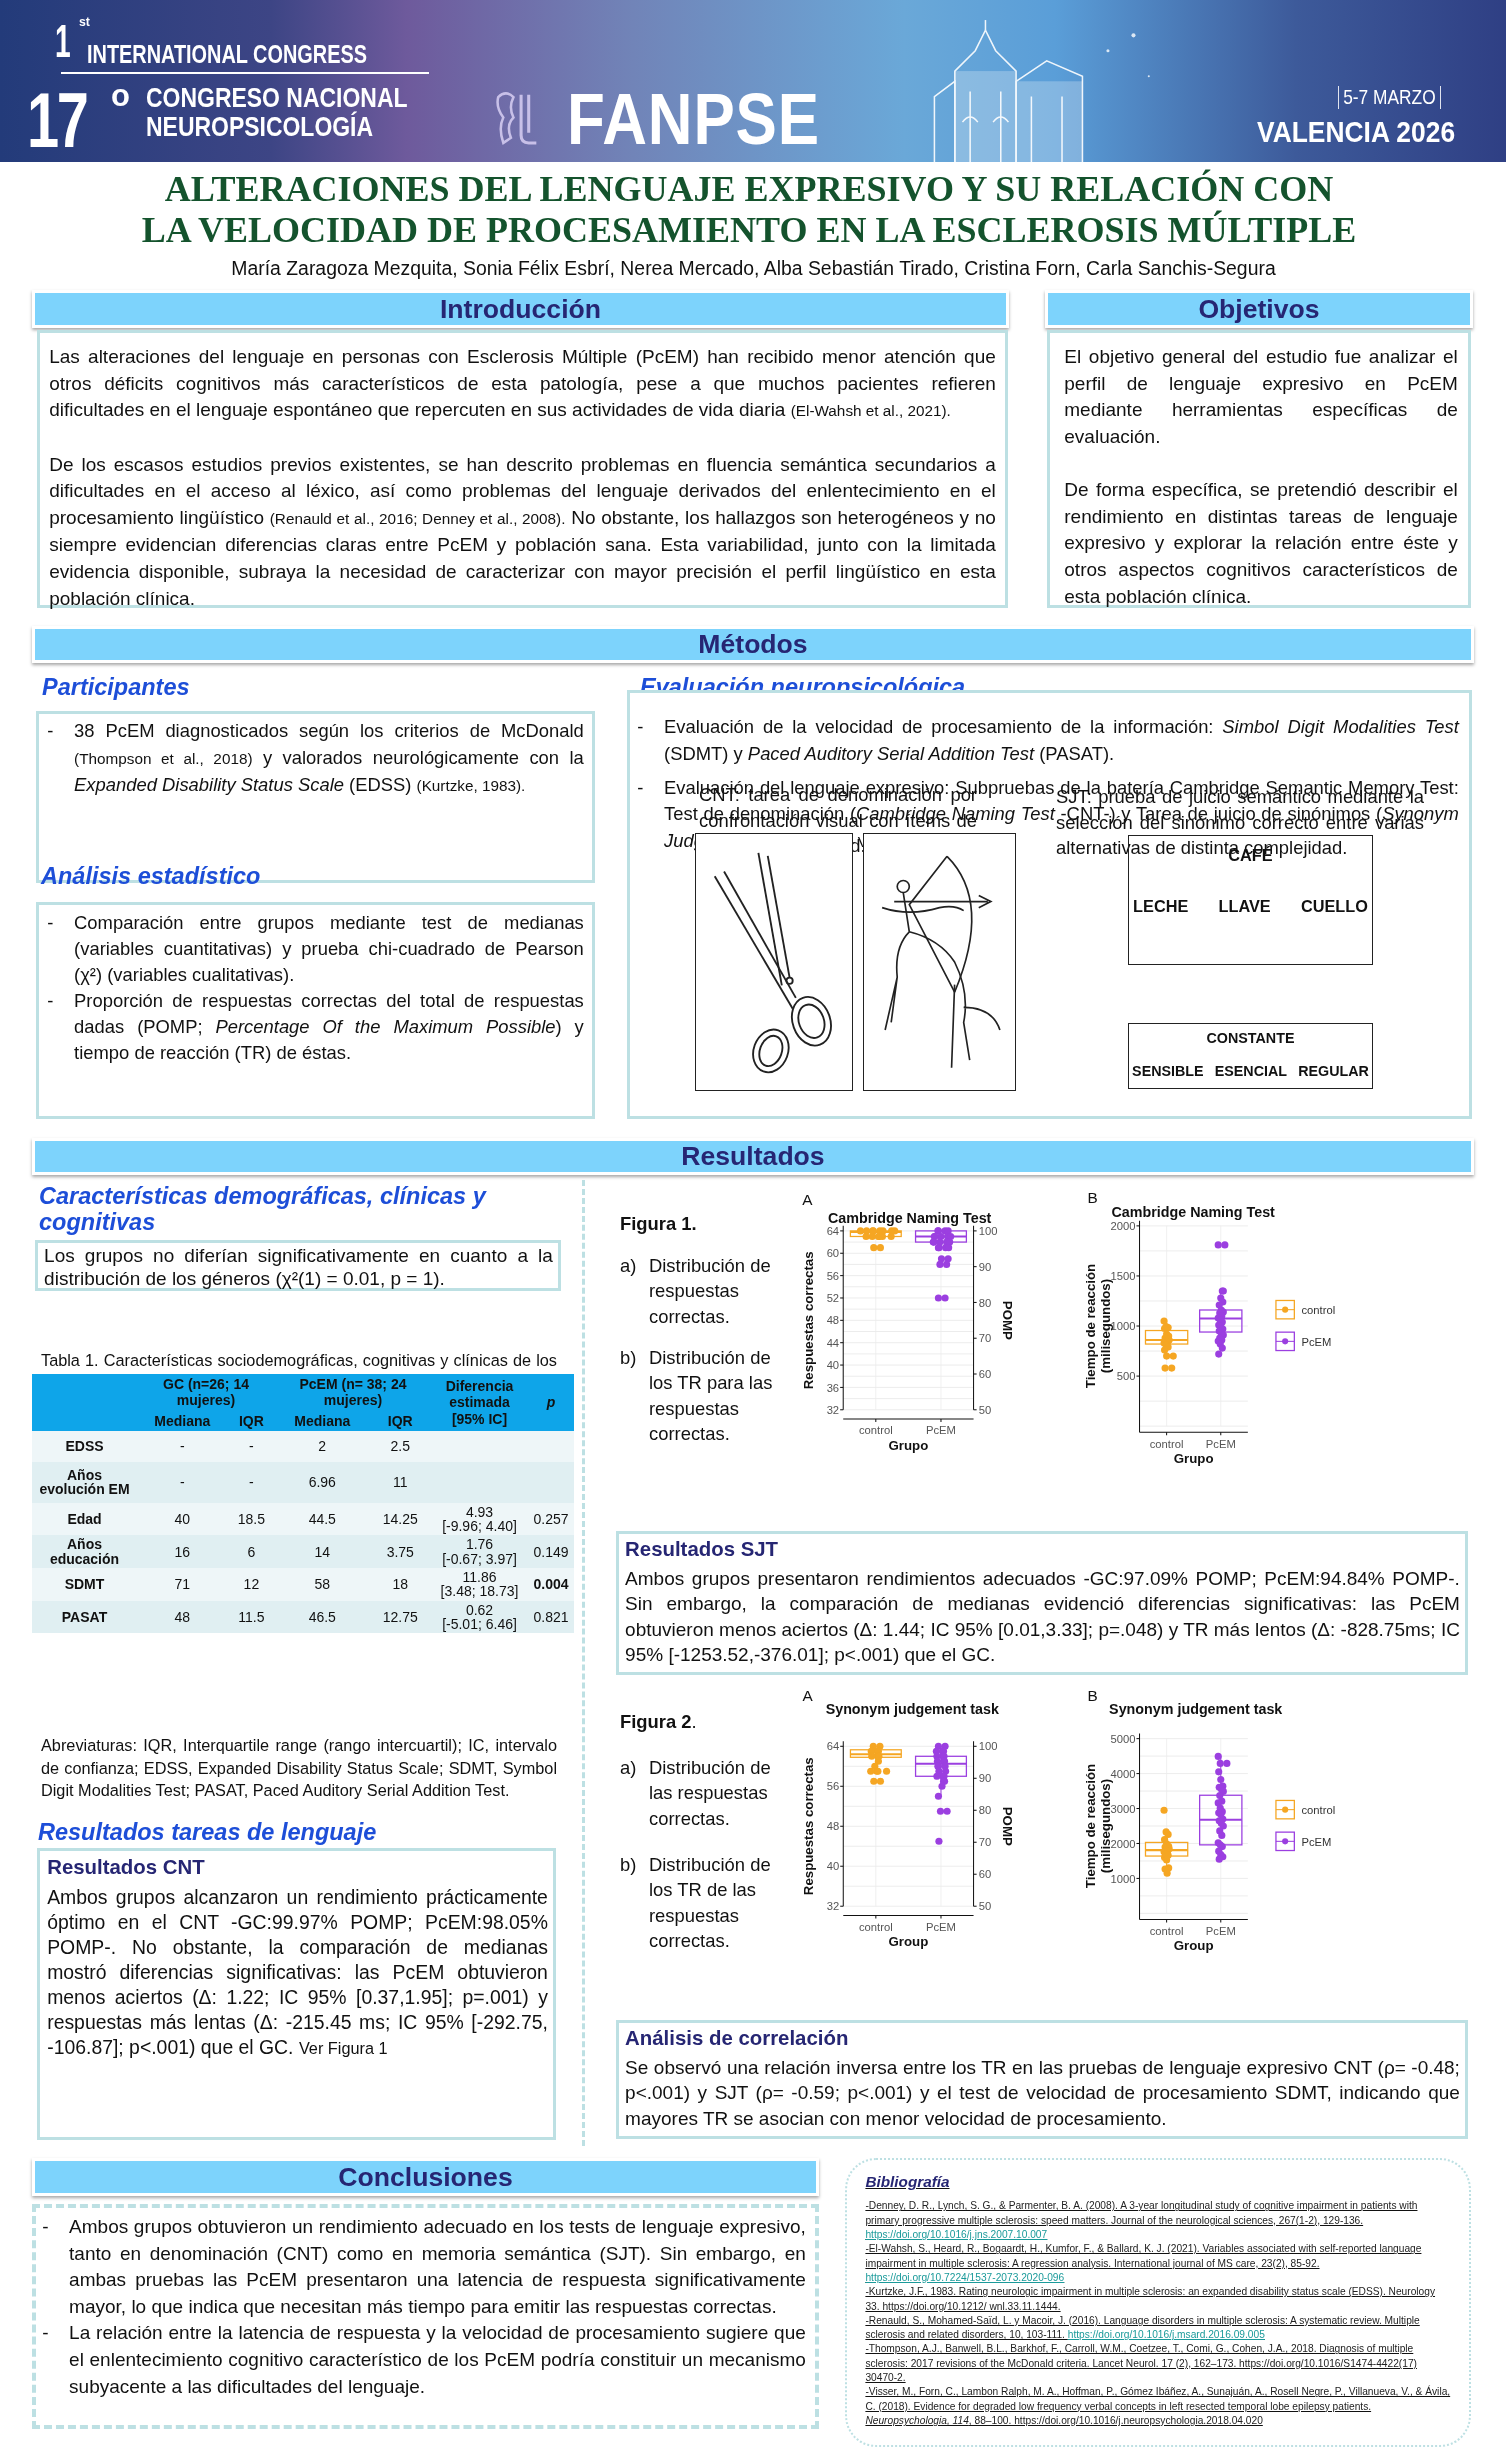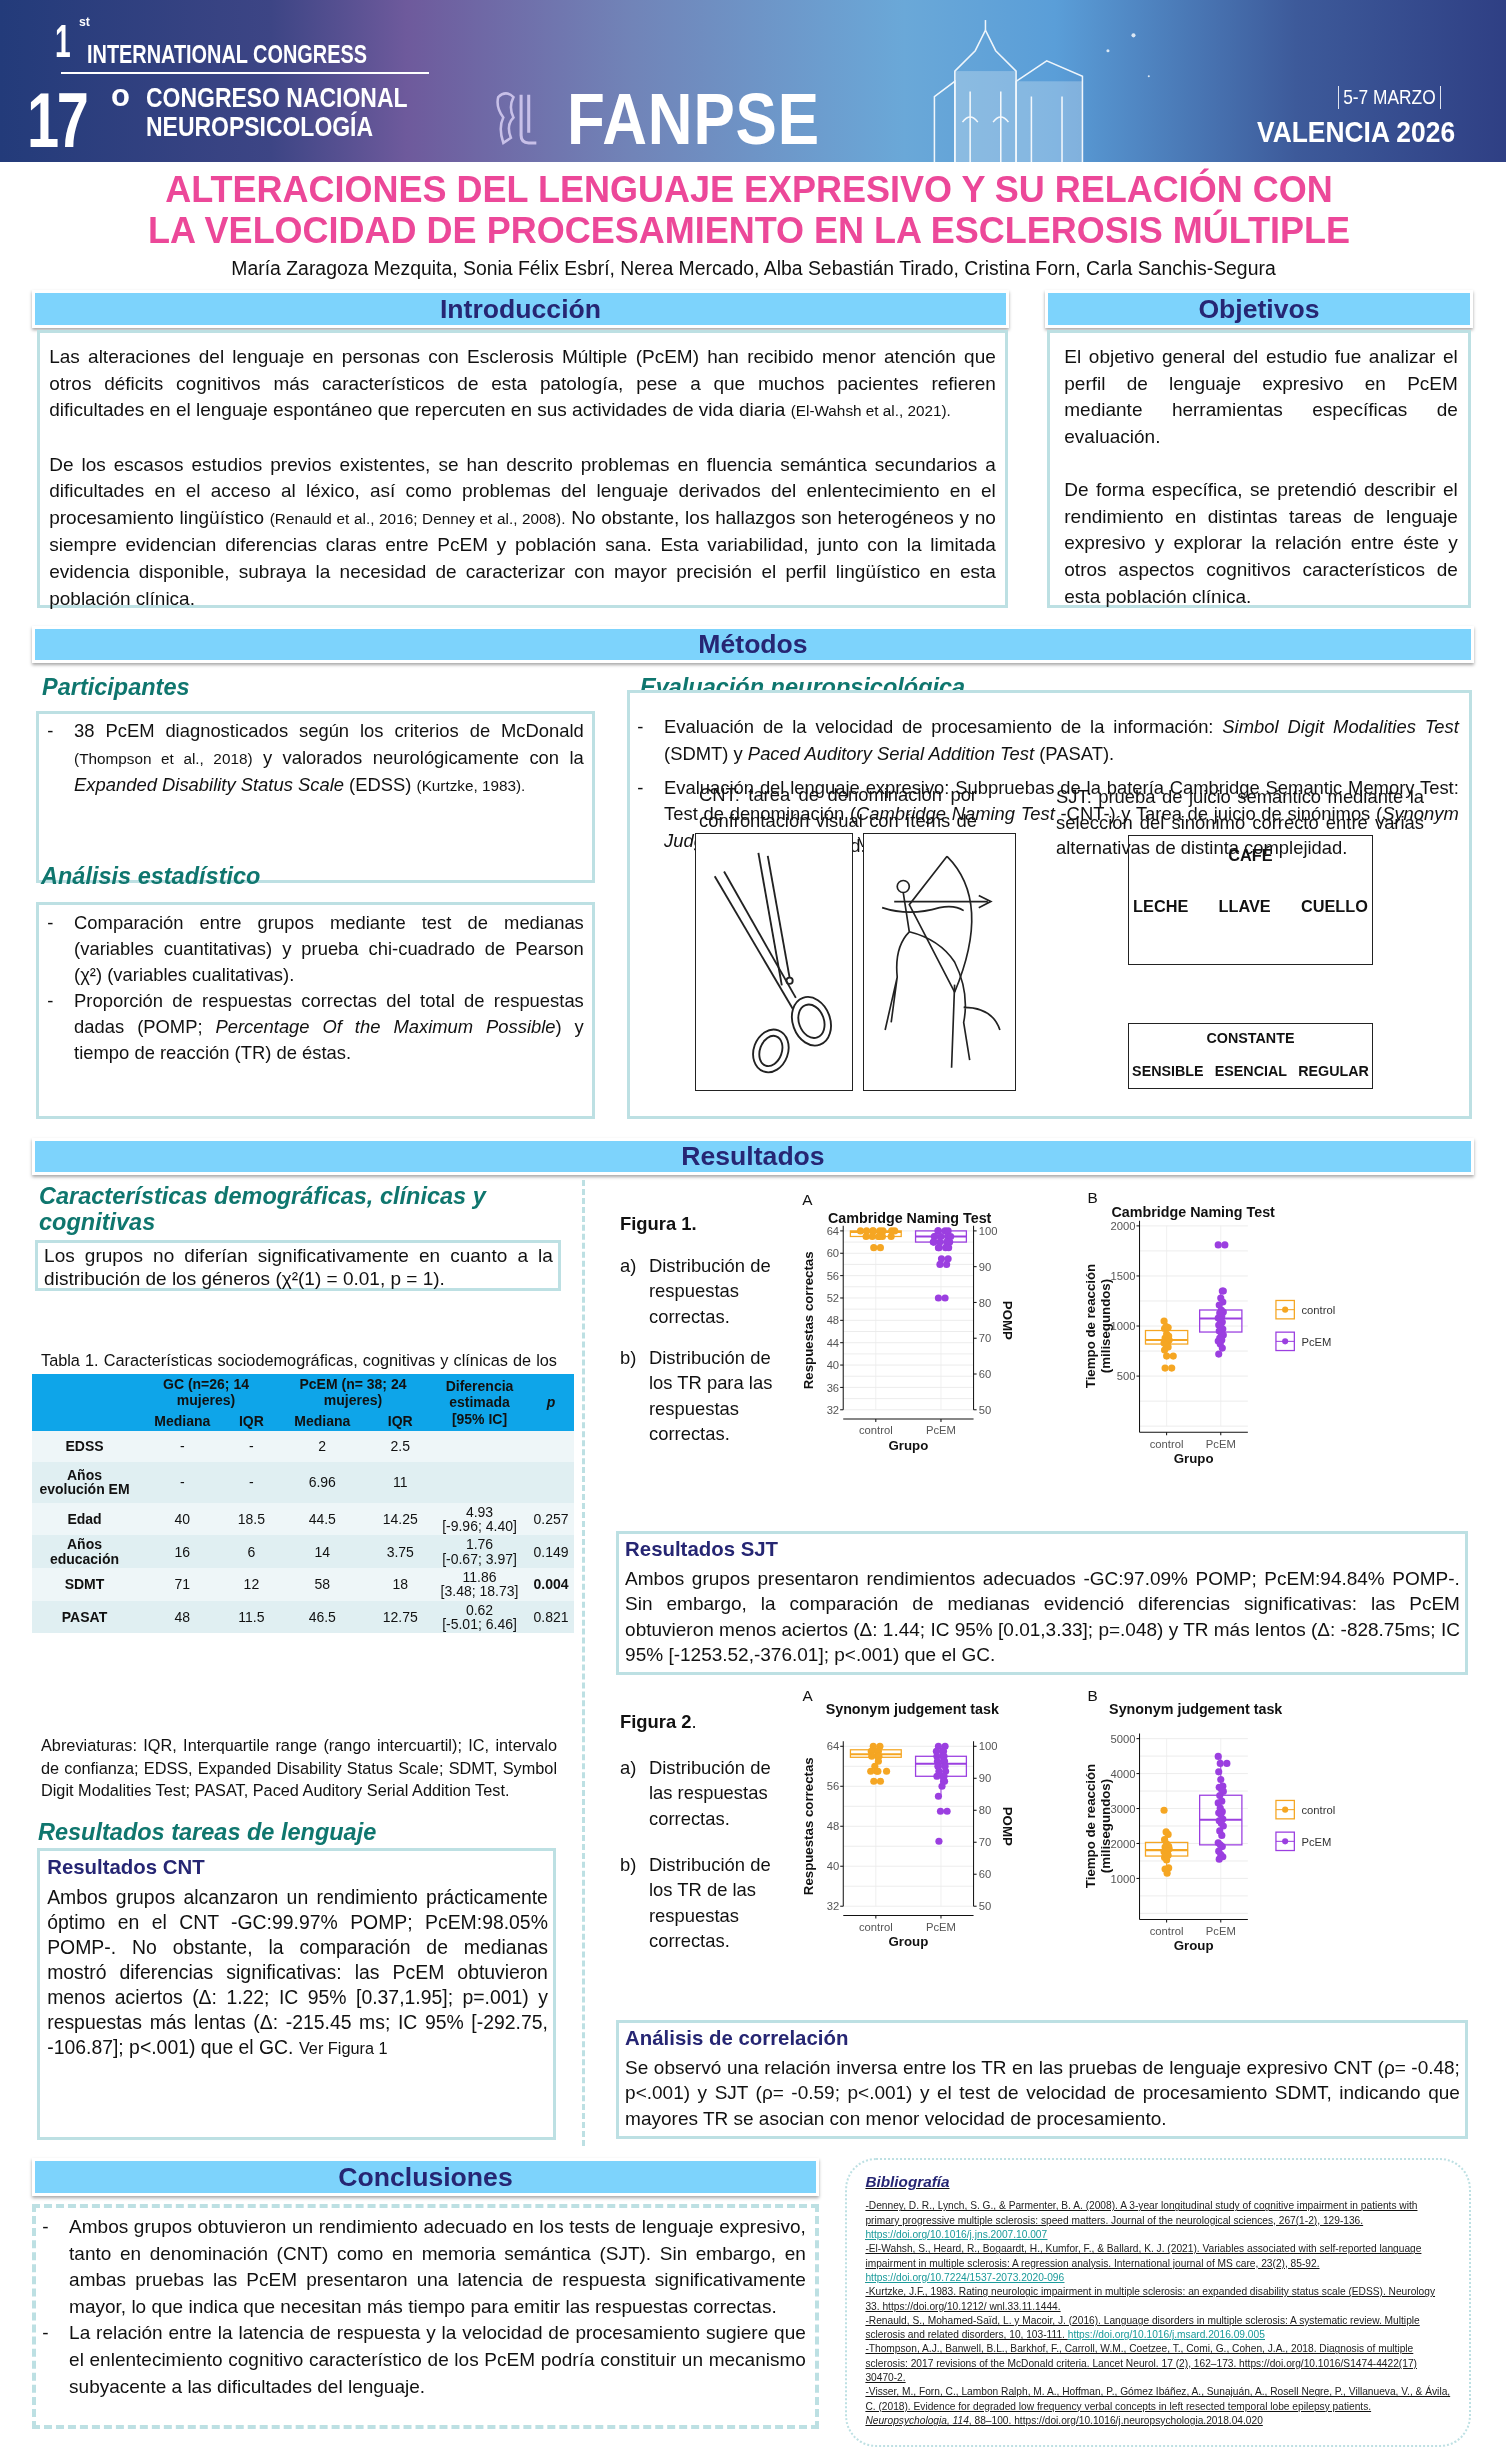--- a/index.html
+++ b/index.html
@@ -19,31 +19,31 @@
   #ban-deg { left: 111px; top: 78px; font-size: 31px; }
   #ban-cong { left: 146px; top: 82px; font-size: 28px; transform: scaleX(0.82); }
   #ban-neuro { left: 146px; top: 111px; font-size: 28px; transform: scaleX(0.82); }
   #ban-logo-mark { left: 493px; top: 87px; width: 46px; height: 61px; }
   #ban-fanpse { left: 567px; top: 78px; font-size: 72px; letter-spacing: 1px; transform: scaleX(0.86); }
   #ban-building { left: 914px; top: 20.4px; width: 245px; height: 142px; }
   #ban-dates { left: 1338px; top: 86px; font-size: 20.4px; font-weight: normal; transform: scaleX(0.85); border-left: 1.5px solid #fff; border-right: 1.5px solid #fff; padding: 0 5.1px; }
   #ban-city { left: 1257px; top: 115px; font-size: 30px; transform: scaleX(0.88); }
 
   
-  #title { left: 0; top: 169px; width: 1498px; text-align: center; color: #ec4899;
-    font-family: Liberation Sans, sans-serif; font-weight: bold; font-size: 36px; line-height: 41px; }
+  #title { left: 0; top: 169px; width: 1498px; text-align: center; color: #14532d;
+    font-family: Liberation Serif, serif; font-weight: bold; font-size: 36px; line-height: 41px; }
   #authors { left: 0; top: 257px; width: 1507px; text-align: center; font-size: 19.4px; color: #111; }
 
   
   .sec-head { position: absolute; background: #7dd3fc; border: 3.1px solid #fff; box-shadow: 0 2px 3.1px rgba(0,0,0,0.35);
     color: #262673; font-family: "Liberation Sans", sans-serif; font-weight: bold; text-align: center; font-size: 26.6px; display: flex; align-items: center; justify-content: center; }
   .box { position: absolute; border: 3.1px solid #bde0e3; background: #fff; }
   .bodytxt { font-size: 19px; line-height: 26.6px; text-align: justify; }
   .cite { font-size: 15.3px; }
-  .sub-head { position: absolute; color: #0f766e; font-family: "Liberation Sans", sans-serif; font-weight: bold; font-style: italic; font-size: 23.5px; }
+  .sub-head { position: absolute; color: #1d4ed8; font-family: "Liberation Sans", sans-serif; font-weight: bold; font-style: italic; font-size: 23.5px; }
   .list { list-style: none; }
   .list li { position: relative; padding-left: 30px; text-align: justify; }
   .list li::before { content: "-"; position: absolute; left: 3.1px; top: 0; }
   .blue-head { color: #262673; font-family: "Liberation Sans", sans-serif; font-weight: bold; font-size: 20.4px; }
 
   
   #demo-table { position: absolute; left: 32px; top: 1374px; width: 542px; border-collapse: collapse; font-size: 14px; text-align: center; }
   #demo-table th { background: #0ea5e9; font-weight: bold; padding: 2px; line-height: 16.3px; }
   #demo-table td { padding: 2px; line-height: 14.3px; height: 31px; }
   #demo-table tr.r-odd td { background: #eef6f8; }

